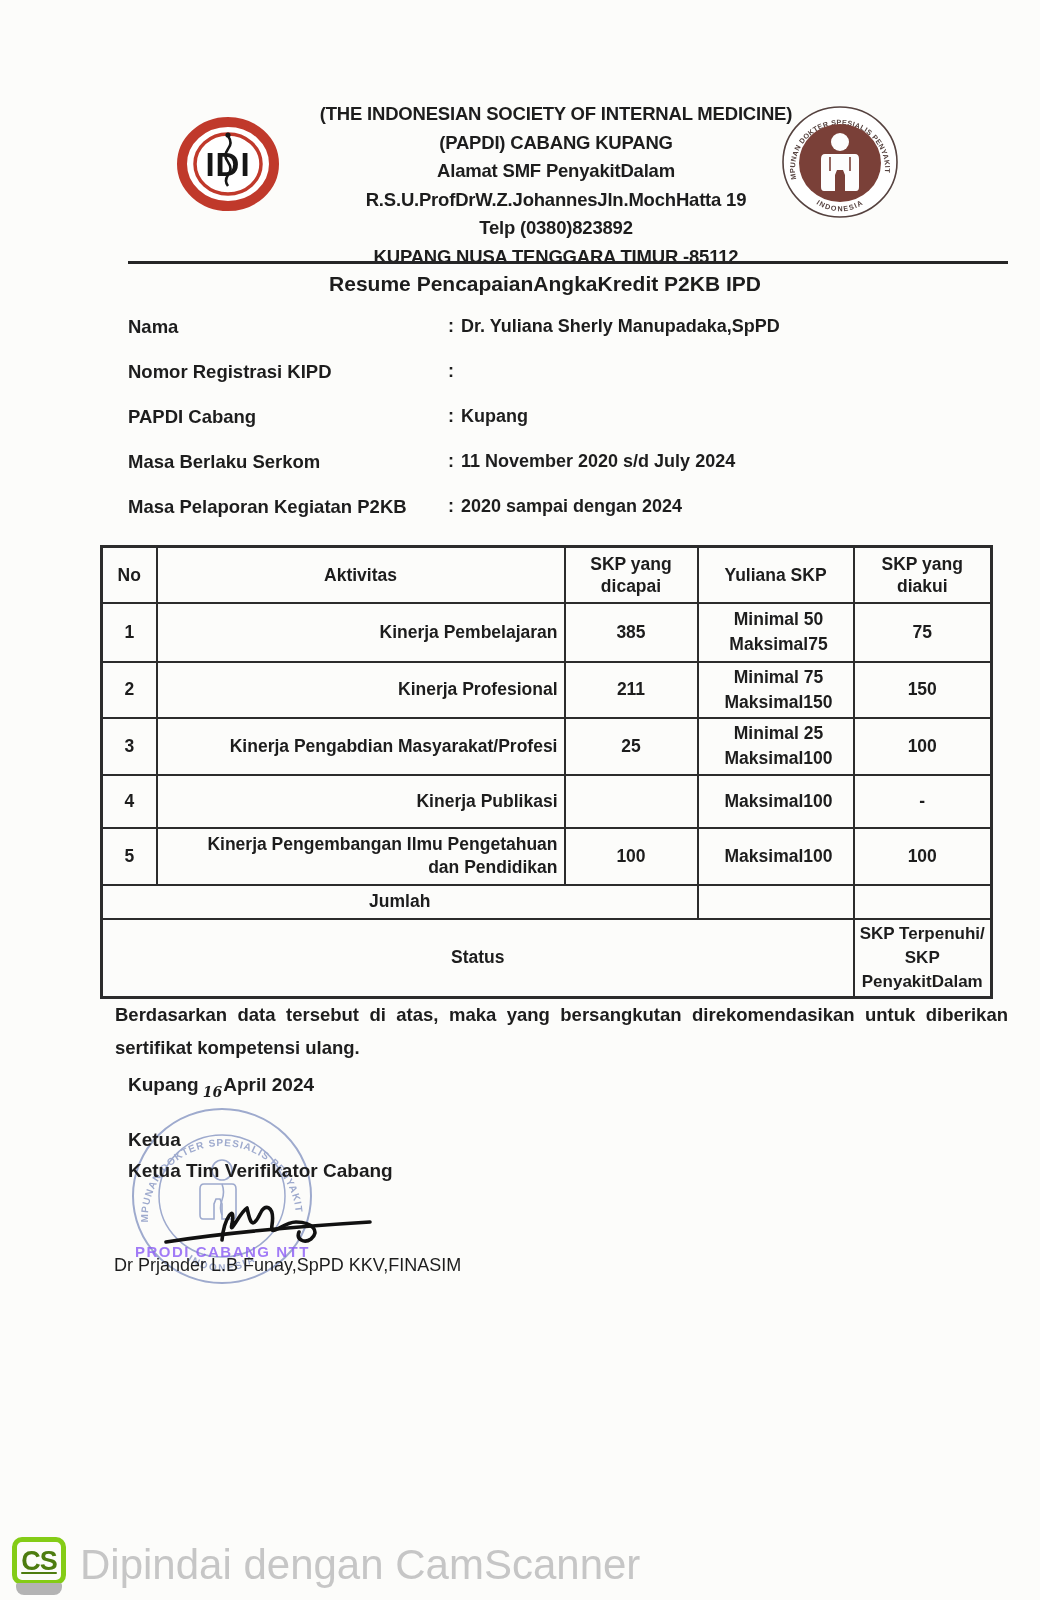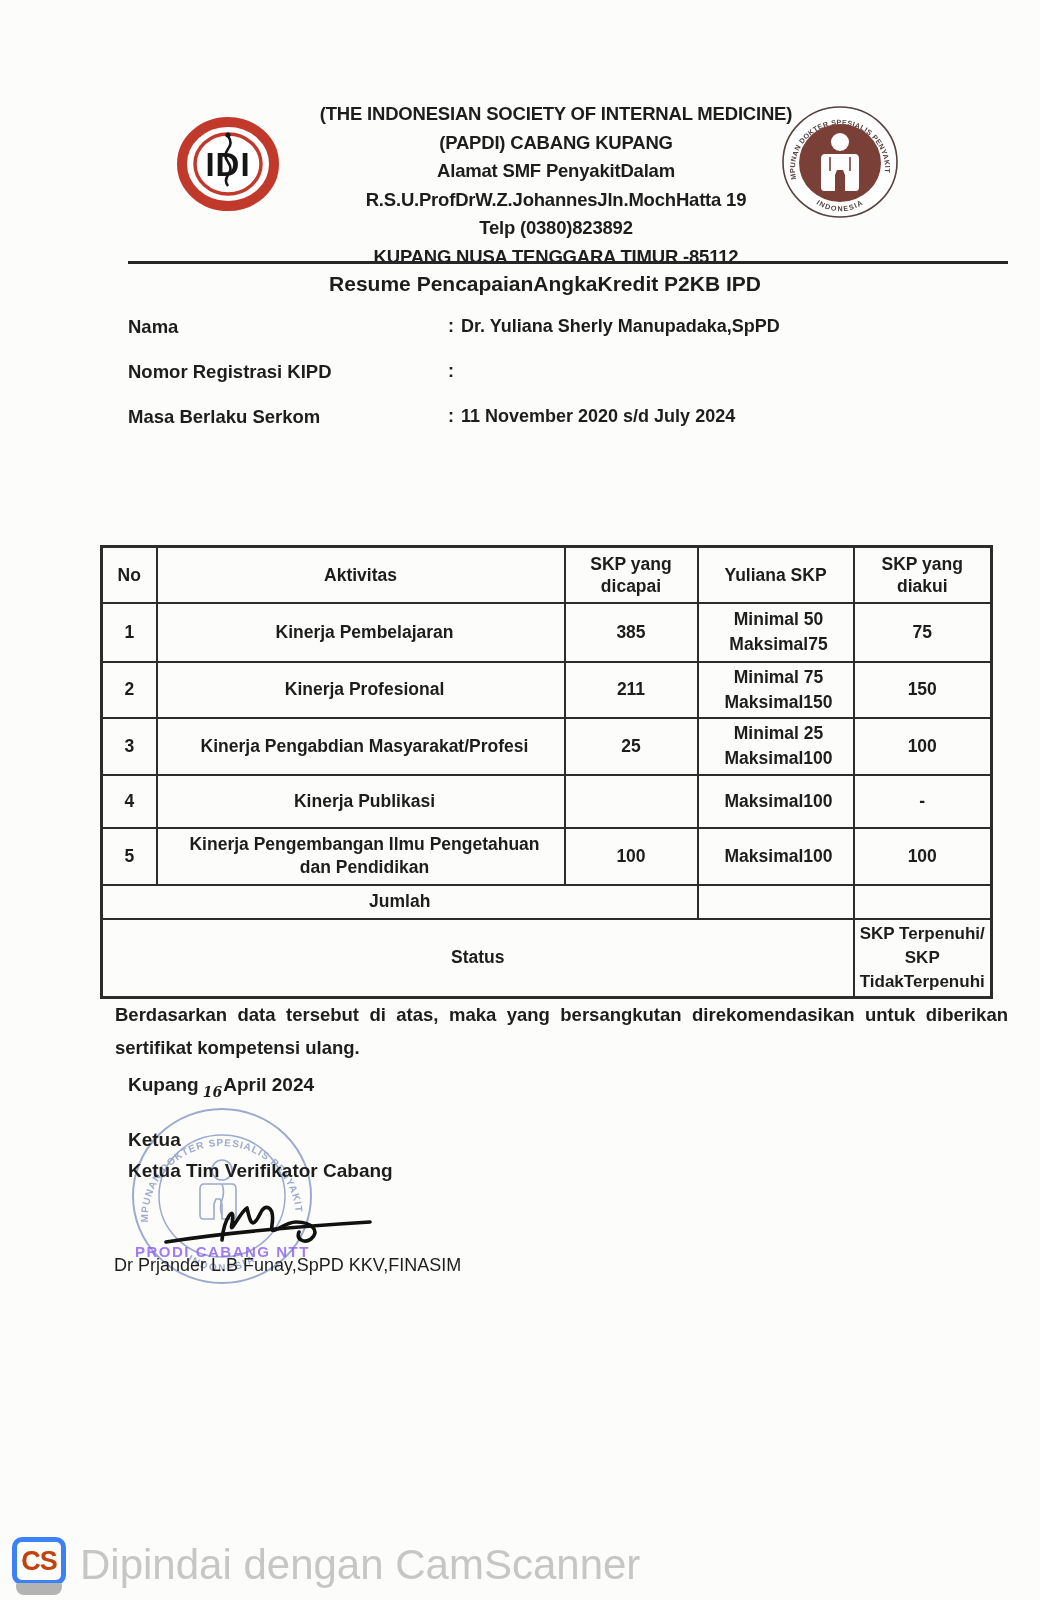--- a/index.html
+++ b/index.html
@@ -26,44 +26,44 @@
   
   table.skp{position:absolute;left:100px;top:545px;border-collapse:collapse;table-layout:fixed;
     width:890px;font-size:17.5px;}
   table.skp th,table.skp td{border:2px solid #2c2c2c;padding:2px 6px;vertical-align:middle;}
   table.skp{border:3px solid #2c2c2c;}
   table.skp th{font-weight:700;text-align:center;line-height:22px;}
   tr.h-row{height:56px;}
   tr.r1{height:59px;} tr.r2{height:55px;} tr.r3{height:57px;} tr.r4{height:53px;} tr.r5{height:57px;}
   tr.jumlah-row{height:34px;} tr.status-row{height:77px;}
   .c-no{text-align:center;font-weight:600;}
-  .c-akt{text-align:center;padding-left:14px !important;font-weight:600;line-height:23px;}
+  .c-akt{text-align:right;padding-left:14px !important;font-weight:600;line-height:23px;}
   .c-num{text-align:center;font-weight:600;}
   .c-target{text-align:center;padding-left:12px !important;font-weight:600;line-height:25px;}
   .jumlah-cell{text-align:center;font-weight:700;}
   .status-cell{text-align:center;font-weight:700;}
   .status-val{text-align:center;font-weight:700;line-height:24px;font-size:17px;padding:2px 2px !important;}
   
   .closing-par{position:absolute;left:115px;top:998px;width:893px;font-size:18.5px;font-weight:600;line-height:33px;}
   .closing-par .l1{text-align:justify;text-align-last:justify;}
   .closing-par .l2{text-align:left;}
   .date-line{position:absolute;left:128px;top:1074px;font-size:19px;font-weight:700;}
   .hand-day{font-family:"DejaVu Serif",serif;font-style:italic;font-size:14px;position:relative;top:6px;margin:0 1px 0 4px;}
   .sig-titles{position:absolute;left:128px;top:1124px;z-index:3;}
   .sig-titles div{font-size:19px;font-weight:700;line-height:31px;}
   .stamp{position:absolute;left:126px;top:1100px;width:192px;height:192px;z-index:1;opacity:.85;}
   .signature{position:absolute;left:162px;top:1182px;width:215px;height:82px;z-index:4;}
   .stamp-sub{position:absolute;left:135px;top:1243px;z-index:2;font-size:15px;font-weight:700;
     letter-spacing:1.5px;opacity:.8;}
   .sig-name{position:absolute;left:114px;top:1255px;z-index:5;font-size:18px;font-weight:400;text-align:center;}
   
   .cs-logo{position:absolute;left:12px;top:1537px;width:54px;z-index:6;}
-  .cs-box{width:44px;height:38px;border:5px solid #3b82f6;border-radius:10px;
+  .cs-box{width:44px;height:38px;border:5px solid #84cc16;border-radius:10px;
     display:flex;align-items:center;justify-content:center;
-    font-size:27px;font-weight:700;color:#c2410c;letter-spacing:-1px;}
+    font-size:27px;font-weight:700;color:#4d7c0f;letter-spacing:-1px;text-decoration:underline;}
   .cs-bar{width:46px;height:12px;background:#b3b3b3;border-radius:2px 2px 8px 8px;margin:-2px auto 0 auto;}
   .cs-text{position:absolute;left:80px;top:1541px;font-size:42px;color:#c6c6c6;font-weight:400;}
 </style>
 </head>
 <body>
 
 <div class="page">
 
   <div class="org-header">
 
@@ -112,22 +112,30 @@
   <div class="fields">
     <div class="field-row">
       <div class="field-label">Nama</div>
       <div class="field-value"><span class="colon">:</span><span>Dr. Yuliana Sherly Manupadaka,SpPD</span></div>
     </div>
     <div class="field-row">
       <div class="field-label">Nomor Registrasi KIPD</div>
       <div class="field-value"><span class="colon">:</span><span></span></div>
     </div>
     <div class="field-row">
+      <div class="field-label">PAPDI Cabang</div>
+      <div class="field-value"><span class="colon">:</span><span>Kupang</span></div>
+    </div>
+    <div class="field-row">
       <div class="field-label">Masa Berlaku Serkom</div>
       <div class="field-value"><span class="colon">:</span><span>11 November 2020 s/d July 2024</span></div>
+    </div>
+    <div class="field-row">
+      <div class="field-label">Masa Pelaporan Kegiatan P2KB</div>
+      <div class="field-value"><span class="colon">:</span><span>2020 sampai dengan 2024</span></div>
     </div>
   </div>
 
   <table class="skp">
     <colgroup>
       <col style="width:55px">
         <col style="width:408px">
         <col style="width:133px">
       <col style="width:156px">
         <col style="width:138px">
@@ -193,21 +201,21 @@
       <tr class="jumlah-row">
         <td class="jumlah-cell" colspan="3">Jumlah</td>
         <td></td>
         <td></td>
       </tr>
       <tr class="status-row">
         <td class="status-cell" colspan="4">Status</td>
         <td class="status-val">
           <div>SKP Terpenuhi/</div>
           <div>SKP</div>
-          <div>TidakTerpenuhi</div>
+          <div>PenyakitDalam</div>
         </td>
       </tr>
     </tbody>
   </table>
 
   <div class="closing-par">
     <div class="l1">Berdasarkan data tersebut di atas, maka yang bersangkutan direkomendasikan untuk diberikan</div>
     <div class="l2">sertifikat kompetensi ulang.</div>
   </div>
 

